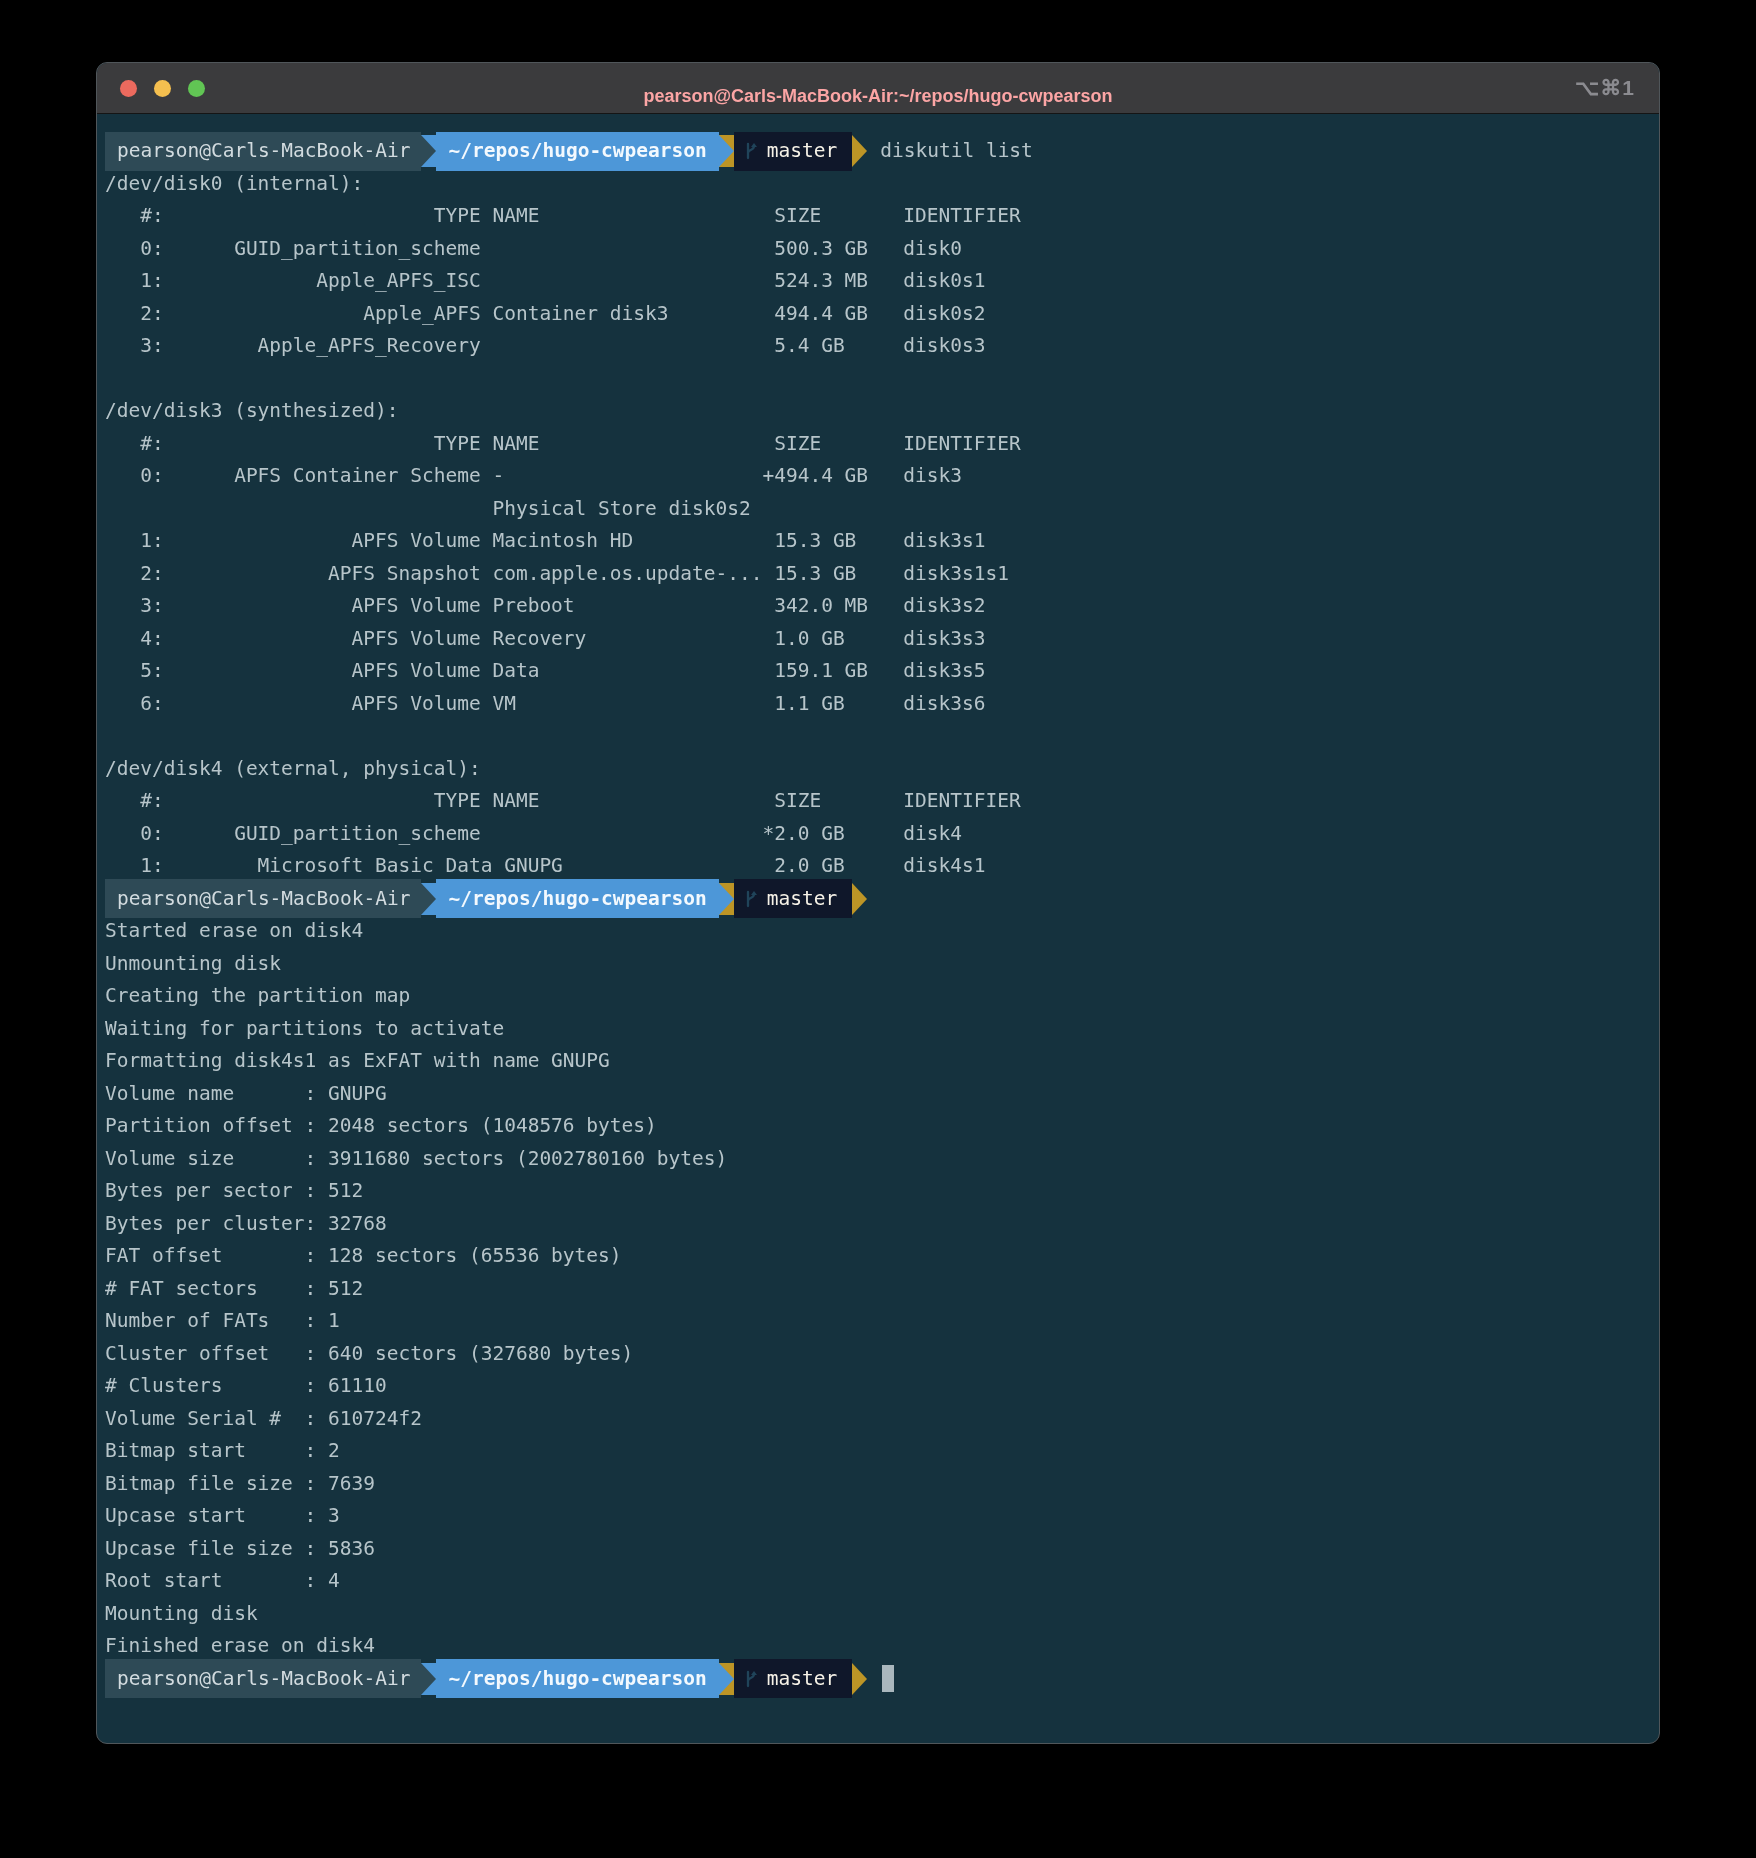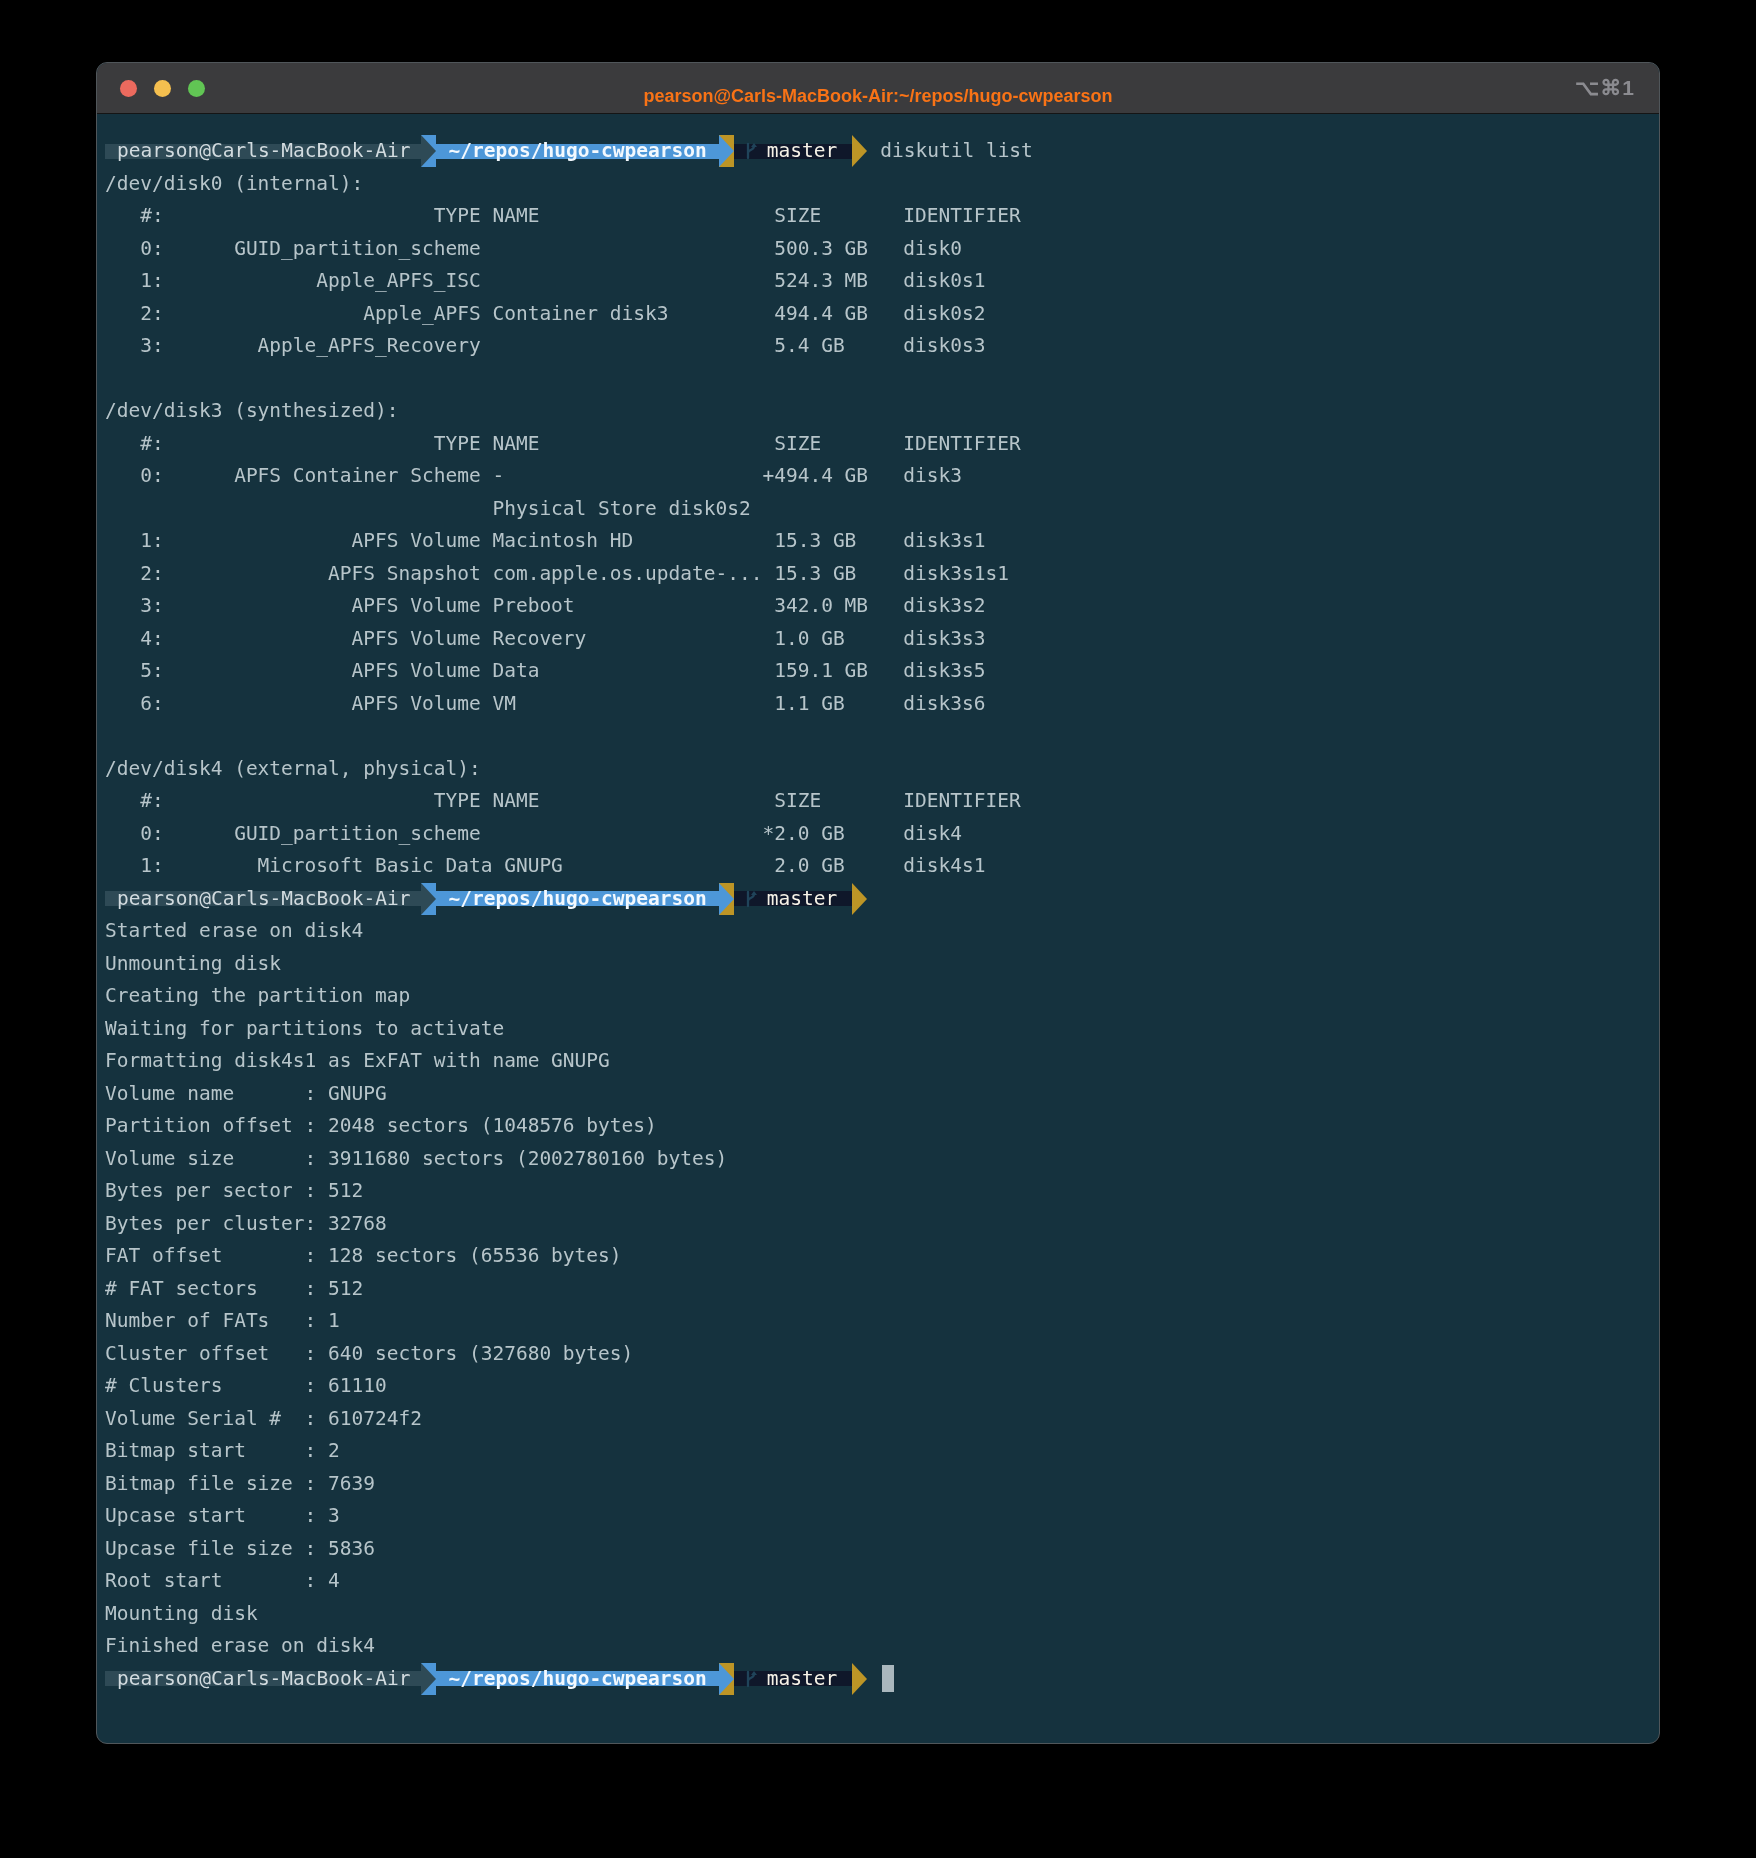--- a/index.html
+++ b/index.html
@@ -27,21 +27,21 @@
     display:flex; align-items:center;
     position:relative;
   }
   .lights { display:flex; gap:17px; padding-left:23px; }
   .light { width:17px; height:17px; border-radius:50%; border:none; padding:0; }
   .light.red    { background:#ec6a5e; }
   .light.yellow { background:#f5bf4f; }
   .light.green  { background:#61c554; }
   .titletext {
     position:absolute; left:0; right:0; text-align:center;
-    color:#f97316;
+    color:#fca5a5;
     font-family:"Liberation Sans", sans-serif;
     font-weight:700; font-size:18px;
     pointer-events:none;
     margin-top:17px;
   }
   .shortcut {
     margin-left:auto; padding-right:24px;
     color:#8b8b90;
     font-family:"Liberation Sans", sans-serif;
     font-weight:700; font-size:21px;
@@ -52,21 +52,21 @@
     padding:21px 8px 0 8px;
     font-size:19.5px; line-height:32.5px;
     color:#b7c5ca;
   }
   .screen pre {
     margin:0; white-space:pre;
     font-family:inherit; font-size:inherit; line-height:inherit;
   }
   
   .prompt-line { display:flex; align-items:center; height:32.5px; }
-  .seg { display:flex; align-items:center; height:15px; box-sizing:border-box; }
+  .seg { display:flex; align-items:center; height:39px; box-sizing:border-box; }
   .seg-host   { background:#2e4a56; color:#d2dbdf; padding:0 10px 0 12px; }
   .seg-path   { background:#4d97d8; color:#f3f9fe; padding:0 12px 0 13px;font-weight:bold; }
   .seg-branch { background:#0f172a; color:#f6f2e7; padding:0 15px 0 9px; gap:8px; }
   .arrow {
     width:0; height:0;
     border-top:16.25px solid transparent;
     border-bottom:16.25px solid transparent;
     border-left:15px solid;
   }
   .a1 { border-left-color:#2e4a56; background:#4d97d8; }

